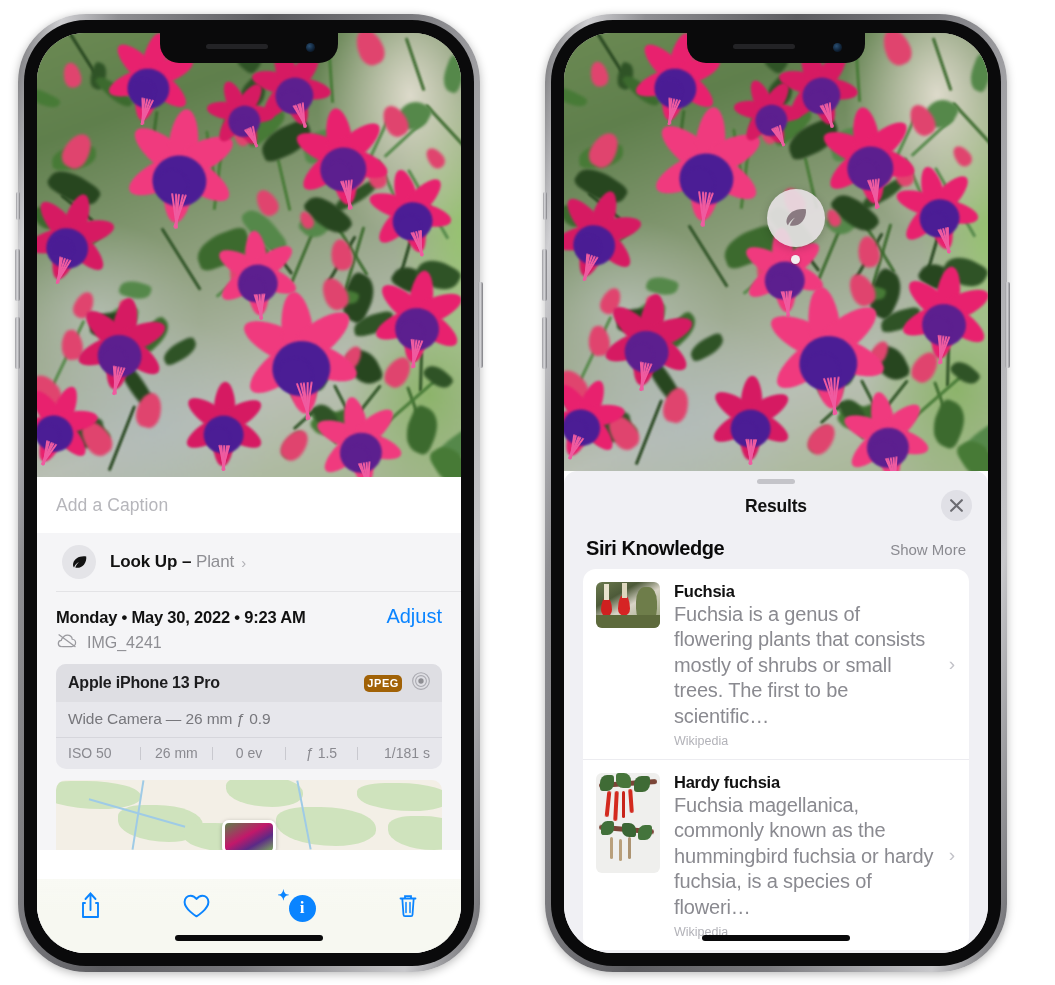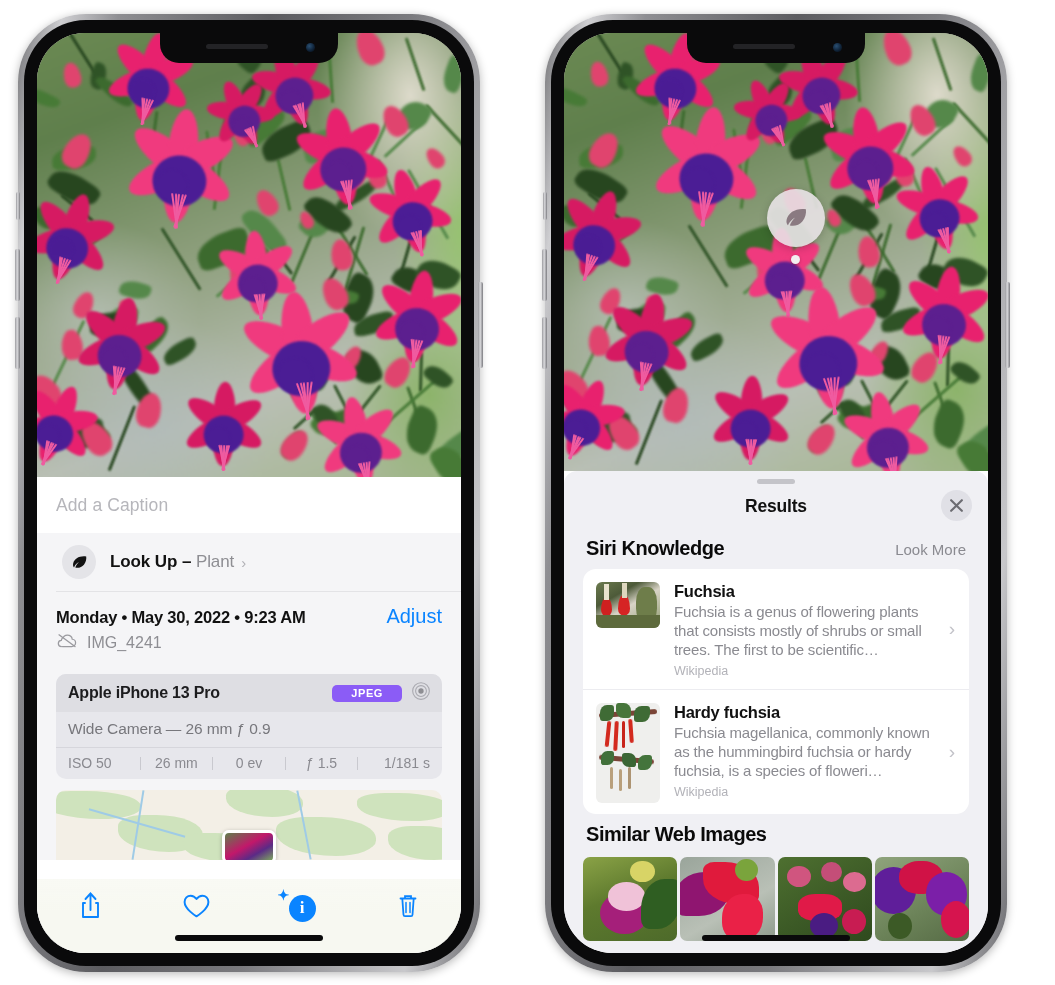--- a/index.html
+++ b/index.html
@@ -109,37 +109,37 @@
     position: relative; width: 34px; height: 34px; border-radius: 50%;
     background: #e4e4e8; display: flex; align-items: center; justify-content: center;
     margin-right: 14px; margin-left: 6px; flex: none;
   }
   .lookup-text { font-size: 17px; color: #111; font-weight: 700; letter-spacing: -.1px; }
   .lookup-text .dash { font-weight: 700; }
   .lookup-text .sub { font-weight: 400; color: #8e8e93; }
   .chev-sm { margin-left: 7px; color: #b0b0b5; font-size: 15px; }
   .divider { height: 1px; background: #e3e3e6; margin-left: 19px; }
 
-  .meta { padding: 13px 19px 10px; background: #f5f5f7; }
+  .meta { padding: 13px 19px 0; background: #f5f5f7; }
   .meta-line1 { display: flex; align-items: baseline; justify-content: space-between; }
   .meta-date { font-size: 16.5px; font-weight: 700; color: #111; letter-spacing: -.2px; }
   .meta-adjust { font-size: 20px; color: #0a84ff; }
   .meta-file { display: flex; align-items: center; gap: 9px; margin-top: 5px; padding-bottom: 12px; }
   .meta-file .fname { font-size: 16px; color: #8e8e93; }
 
   .exif { margin: 0 19px; background: #e7e7ec; border-radius: 10px; overflow: hidden; }
   .exif-head {
     display: flex; align-items: center; justify-content: space-between;
     padding: 7px 11px 7px 12px; background: #dedee3;
   }
   .exif-head .dev { font-size: 16px; font-weight: 700; color: #1c1c1e; letter-spacing: -.2px; }
   .exif-head .right { display: flex; align-items: center; gap: 9px; }
   .badge-jpeg {
-    background: #8b5cf6; color: #fff; font-size: 11px; font-weight: 700;
-    letter-spacing: .6px; padding: 2px 19px 3px; border-radius: 5px;
+    background: #a16207; color: #fff; font-size: 11px; font-weight: 700;
+    letter-spacing: .6px; padding: 2px 3px 3px; border-radius: 5px;
   }
   .exif-body { padding: 8px 12px 9px; }
   .exif-r1 { font-size: 15.5px; color: #77777c; letter-spacing: -.1px; }
   .exif-r2 { display: flex; align-items: center; justify-content: space-between; margin-top: 4px; }
   .exif-r2 .txt { font-size: 15.5px; color: #77777c; letter-spacing: -.1px; }
   .badge-vibrant {
     border: 1px solid #a9a9b0; color: #77777c; font-size: 11px; font-weight: 600;
     letter-spacing: .7px; padding: 2px 9px 3px; border-radius: 9px;
   }
   .exif-foot {
@@ -200,21 +200,21 @@
   .sec-action { font-size: 15px; color: #8a8a90; }
   .card { margin: 0 19px; background: #fff; border-radius: 13px; overflow: hidden; }
   .k-row { display: flex; align-items: flex-start; padding: 13px 13px 11px; position: relative; }
   .k-row + .k-row { border-top: 1px solid #ececf0; }
   .k-thumb { width: 64px; flex: none; border-radius: 6px; overflow: hidden; margin-right: 14px; }
   .k-thumb.wide { height: 46px; background: linear-gradient(150deg,#6b7a4e 0%,#4d5a39 30%,#d8d3c6 52%,#8d9a6d 100%); position: relative; }
   .k-thumb.tall { height: 100px; background: #efefed; position: relative; }
   .tm { position: absolute; filter: blur(.6px); }
   .k-body { flex: 1; padding-right: 22px; }
   .k-name { font-size: 16.5px; font-weight: 700; color: #111; letter-spacing: -.25px; margin-bottom: 1px; }
-  .k-desc { font-size: 15px; line-height: 1.27; color: #8a8a90; letter-spacing: -.15px; }
+  .k-desc { font-size: 20px; line-height: 1.27; color: #8a8a90; letter-spacing: -.15px; }
   .k-src { font-size: 12.5px; color: #b2b2b8; margin-top: 5px; }
   .k-chev { position: absolute; right: 14px; top: 50%; transform: translateY(-50%); color: #c2c2c8; font-size: 19px; }
 
   .webimgs { display: flex; gap: 3px; padding: 0 19px; margin-top: 2px; }
   .wi { flex: 1; height: 84px; border-radius: 7px; overflow: hidden; position: relative; }
 
   .marker {
     position: absolute; z-index: 20;
     width: 58px; height: 58px; border-radius: 50%;
     background: rgba(232,226,230,.90);
@@ -1027,21 +1027,21 @@
           <span class="res-title">Results</span>
           <span class="close-btn">
             <svg width="15" height="15" viewBox="0 0 14 14" aria-hidden="true">
               <path d="M2 2 L12 12 M12 2 L2 12" stroke="#6c6c72" stroke-width="2" stroke-linecap="round"></path>
             </svg>
           </span>
         </div>
 
         <div class="sec-head">
           <span class="sec-title">Siri Knowledge</span>
-          <span class="sec-action">Look More</span>
+          <span class="sec-action">Show More</span>
         </div>
 
         <div class="card">
           <div class="k-row">
             <div class="k-thumb wide">
               <div class="tm" style="left:8%;top:34%;width:17%;height:40%;background:#cf2020;border-radius:45% 45% 50% 50%/65% 65% 35% 35%"></div>
               <div class="tm" style="left:34%;top:28%;width:19%;height:46%;background:#d62424;border-radius:45% 45% 50% 50%/65% 65% 35% 35%"></div>
               <div class="tm" style="left:13%;top:4%;width:7%;height:36%;background:#e8e2cd"></div>
               <div class="tm" style="left:41%;top:2%;width:7%;height:32%;background:#ded7bf"></div>
               <div class="tm" style="left:62%;top:10%;width:34%;height:80%;background:#6e7d4a;border-radius:40%"></div>

